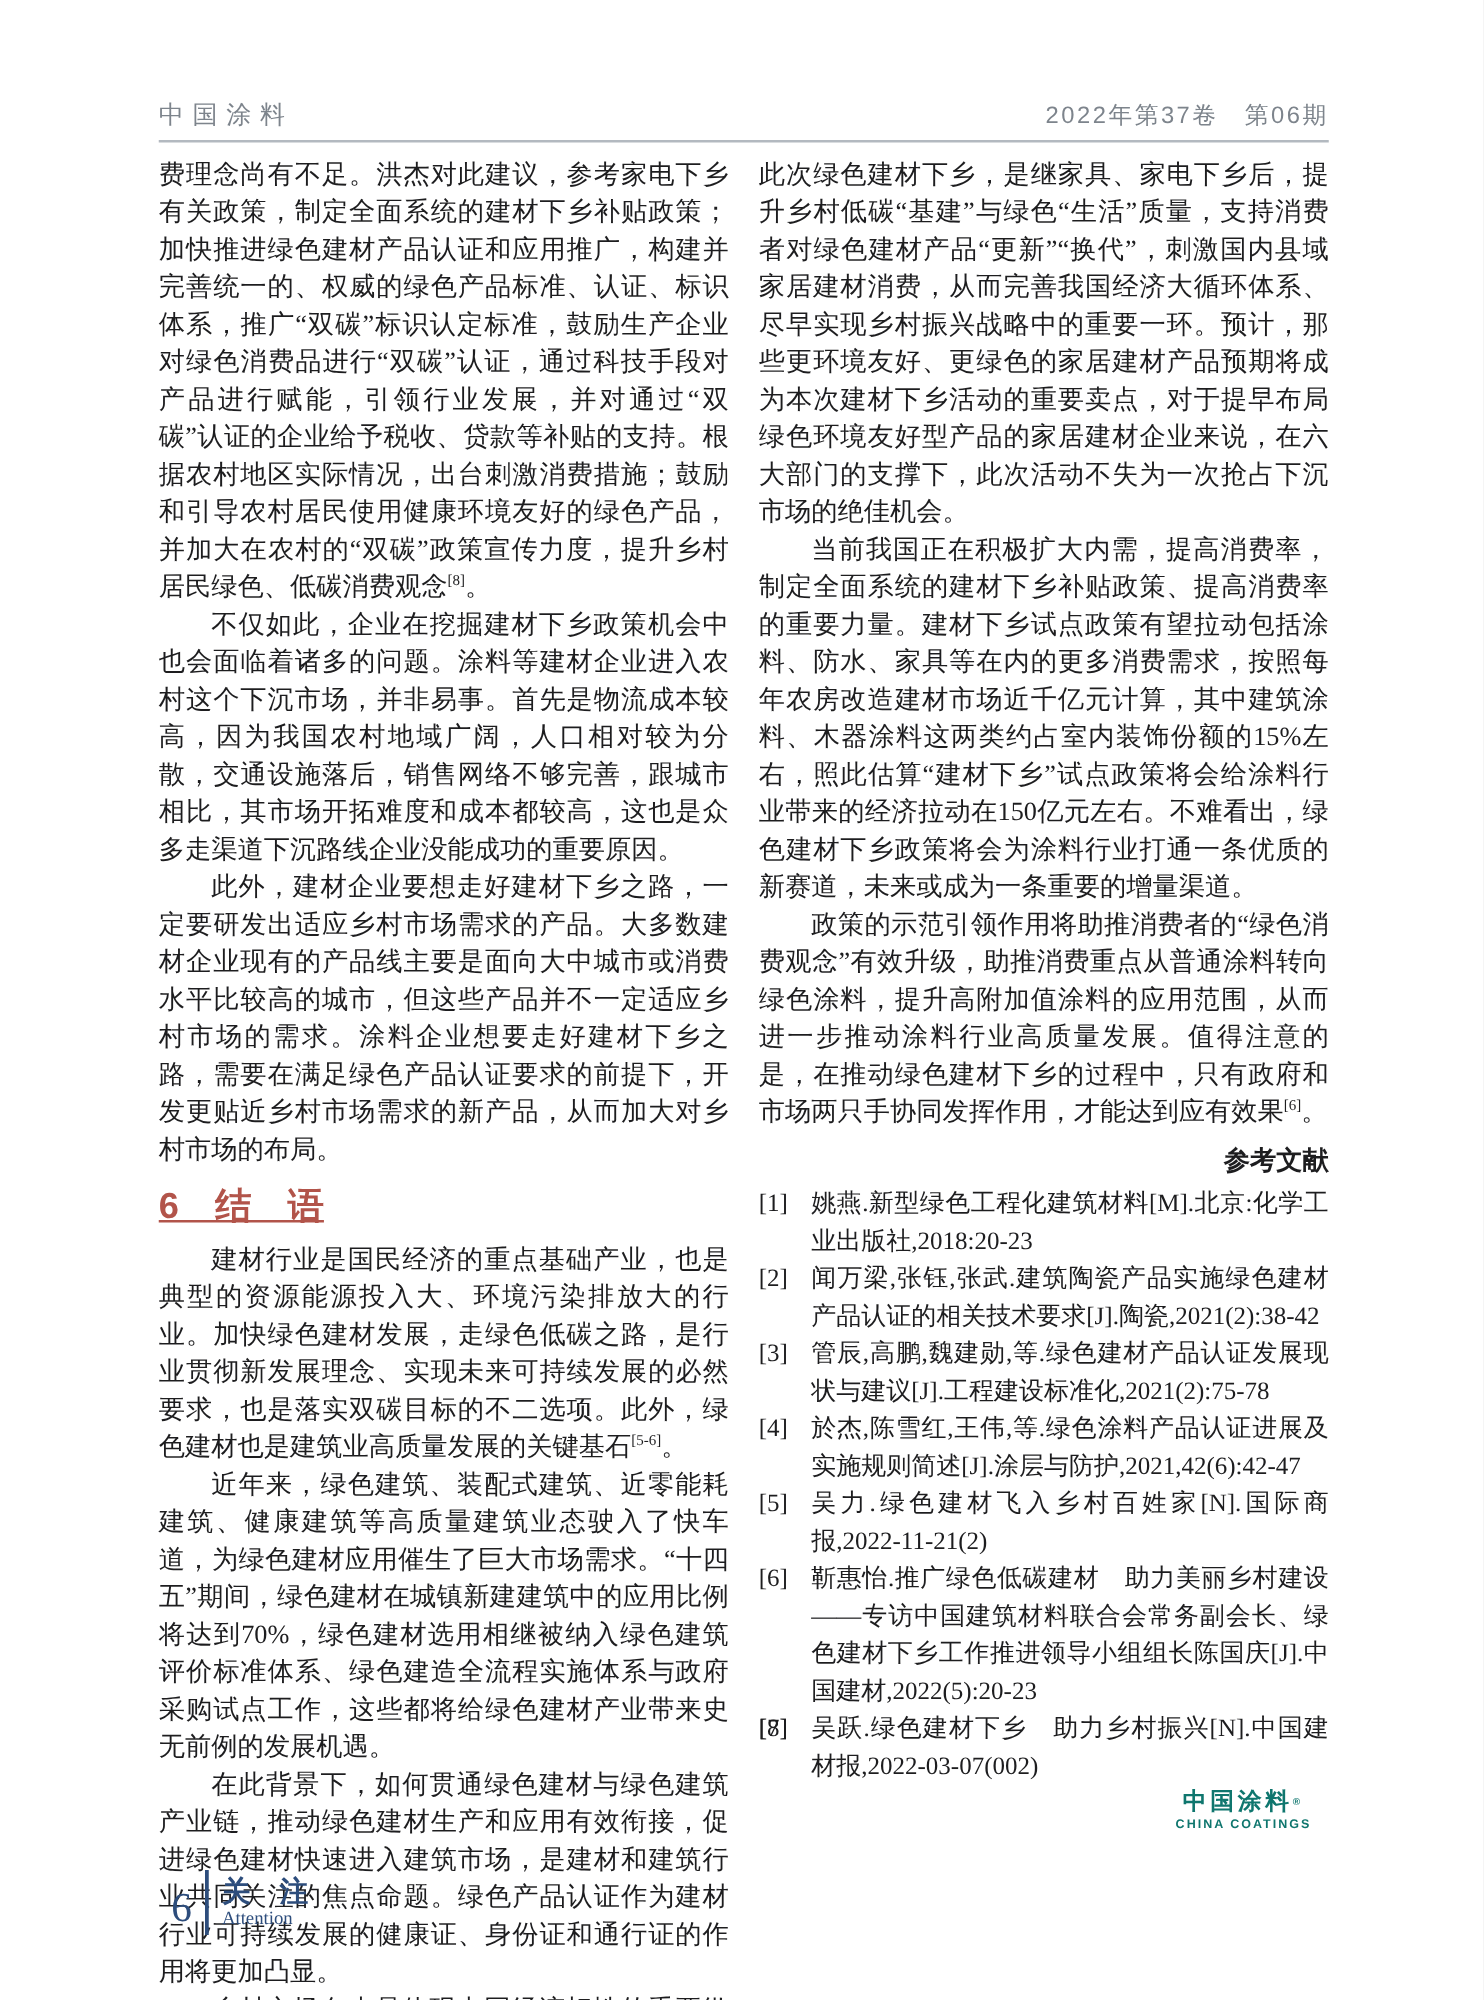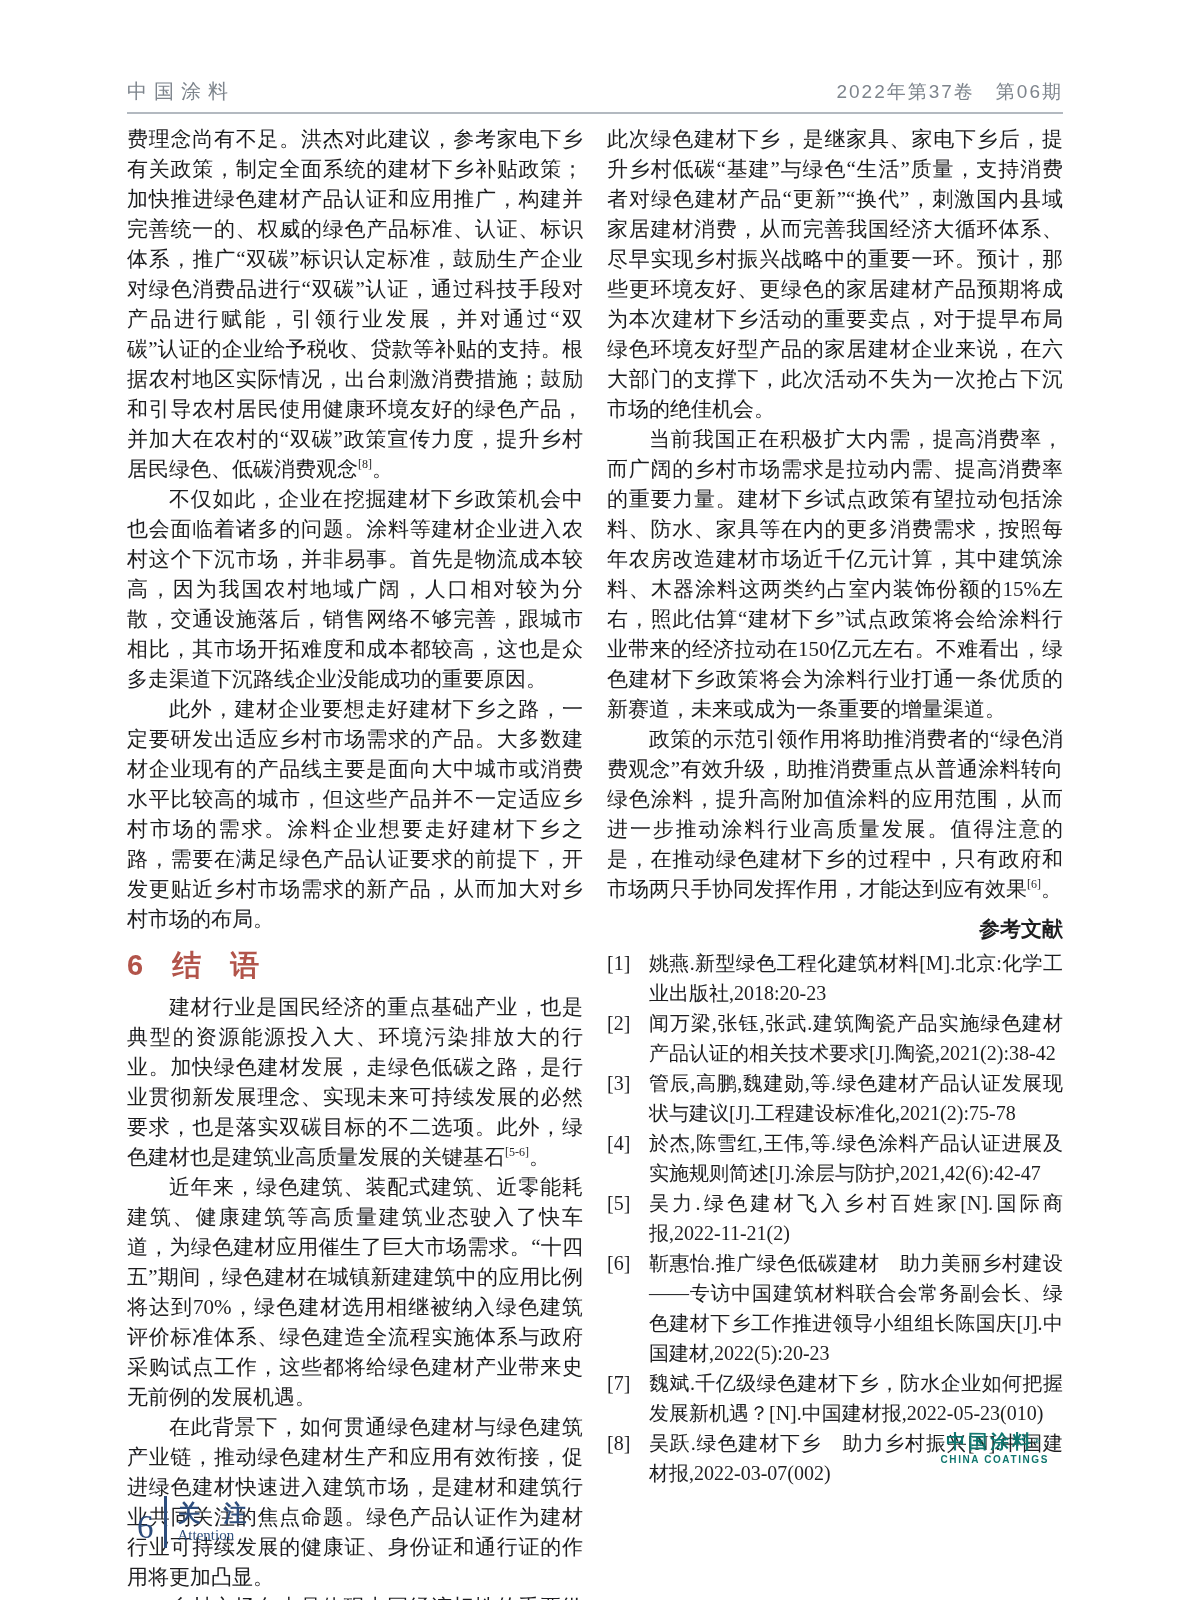--- a/index.html
+++ b/index.html
@@ -33,20 +33,21 @@
   .col p.no-indent{text-indent:0;}
   sup.cite{font-size:12px;line-height:0;vertical-align:super;letter-spacing:0;}
   
   .section-heading{
     margin:15px 0 10px 0;
     color:#b2544a;
     font-family:"Liberation Sans","DejaVu Sans",sans-serif;
     font-weight:bold;
     font-size:29px;line-height:33px;
     text-indent:0;
+    text-decoration:underline;
   }
   
   .references-title{
     margin:12px 0 6px 0;
     text-align:right;
     font-family:"Liberation Sans","DejaVu Sans",sans-serif;
     font-weight:bold;
     font-size:21px;line-height:26px;
   }
   .ref-list{list-style:none;margin:0;padding:0;font-size:20px;line-height:30px;}
@@ -98,32 +99,32 @@
       <p>此外，建材企业要想走好建材下乡之路，一定要研发出适应乡村市场需求的产品。大多数建材企业现有的产品线主要是面向大中城市或消费水平比较高的城市，但这些产品并不一定适应乡村市场的需求。涂料企业想要走好建材下乡之路，需要在满足绿色产品认证要求的前提下，开发更贴近乡村市场需求的新产品，从而加大对乡村市场的布局。</p>
       <h2 class="section-heading">6　结　语</h2>
       <p><span>建材行业是国民经济的重点基础产业，也是典型的资源能源投入大、环境污染排放大的行业。加快绿色建材发展，走绿色低碳之路，是行业贯彻新发展理念、实现未来可持续发展的必然要求，也是落实双碳目标的不二选项。此外，绿色建材也是建筑业高质量发展的关键基石</span><sup class="cite">[5-6]</sup><span>。</span></p>
       <p>近年来，绿色建筑、装配式建筑、近零能耗建筑、健康建筑等高质量建筑业态驶入了快车道，为绿色建材应用催生了巨大市场需求。“十四五”期间，绿色建材在城镇新建建筑中的应用比例将达到70%，绿色建材选用相继被纳入绿色建筑评价标准体系、绿色建造全流程实施体系与政府采购试点工作，这些都将给绿色建材产业带来史无前例的发展机遇。</p>
       <p>在此背景下，如何贯通绿色建材与绿色建筑产业链，推动绿色建材生产和应用有效衔接，促进绿色建材快速进入建筑市场，是建材和建筑行业共同关注的焦点命题。绿色产品认证作为建材行业可持续发展的健康证、身份证和通行证的作用将更加凸显。</p>
       <p>乡村市场向来是体现中国经济韧性的重要纵深，</p>
     </div>
 
     <div class="col">
       <p class="no-indent">此次绿色建材下乡，是继家具、家电下乡后，提升乡村低碳“基建”与绿色“生活”质量，支持消费者对绿色建材产品“更新”“换代”，刺激国内县域家居建材消费，从而完善我国经济大循环体系、尽早实现乡村振兴战略中的重要一环。预计，那些更环境友好、更绿色的家居建材产品预期将成为本次建材下乡活动的重要卖点，对于提早布局绿色环境友好型产品的家居建材企业来说，在六大部门的支撑下，此次活动不失为一次抢占下沉市场的绝佳机会。</p>
-      <p>当前我国正在积极扩大内需，提高消费率，而广阔的乡村市场需求是拉动内需、提高消费率的重要力量。建材下乡试点政策有望拉动包括涂料、防水、家具等在内的更多消费需求，按照每年农房改造建材市场近千亿元计算，其中建筑涂料、木器涂料这两类约占室内装饰份额的15%左右，照此估算“建材下乡”试点政策将会给涂料行业带来的经济拉动在150亿元左右。不难看出，绿色建材下乡政策将会为涂料行业打通一条优质的新赛道，未来或成为一条重要的增量渠道。</p>
+      <p>当前我国正在积极扩大内需，提高消费率，制定全面系统的建材下乡补贴政策、提高消费率的重要力量。建材下乡试点政策有望拉动包括涂料、防水、家具等在内的更多消费需求，按照每年农房改造建材市场近千亿元计算，其中建筑涂料、木器涂料这两类约占室内装饰份额的15%左右，照此估算“建材下乡”试点政策将会给涂料行业带来的经济拉动在150亿元左右。不难看出，绿色建材下乡政策将会为涂料行业打通一条优质的新赛道，未来或成为一条重要的增量渠道。</p>
       <p><span>政策的示范引领作用将助推消费者的“绿色消费观念”有效升级，助推消费重点从普通涂料转向绿色涂料，提升高附加值涂料的应用范围，从而进一步推动涂料行业高质量发展。值得注意的是，在推动绿色建材下乡的过程中，只有政府和市场两只手协同发挥作用，才能达到应有效果</span><sup class="cite">[6]</sup><span>。</span></p>
 
       <h3 class="references-title">参考文献</h3>
       <ol class="ref-list">
         <li class="ref-item"><span class="ref-label">[1]</span><span class="ref-text">姚燕.新型绿色工程化建筑材料[M].北京:化学工业出版社,2018:20-23</span></li>
         <li class="ref-item"><span class="ref-label">[2]</span><span class="ref-text">闻万梁,张钰,张武.建筑陶瓷产品实施绿色建材产品认证的相关技术要求[J].陶瓷,2021(2):38-42</span></li>
         <li class="ref-item"><span class="ref-label">[3]</span><span class="ref-text">管辰,高鹏,魏建勋,等.绿色建材产品认证发展现状与建议[J].工程建设标准化,2021(2):75-78</span></li>
         <li class="ref-item"><span class="ref-label">[4]</span><span class="ref-text">於杰,陈雪红,王伟,等.绿色涂料产品认证进展及实施规则简述[J].涂层与防护,2021,42(6):42-47</span></li>
         <li class="ref-item"><span class="ref-label">[5]</span><span class="ref-text">吴力.绿色建材飞入乡村百姓家[N].国际商报,2022-11-21(2)</span></li>
         <li class="ref-item"><span class="ref-label">[6]</span><span class="ref-text">靳惠怡.推广绿色低碳建材　助力美丽乡村建设——专访中国建筑材料联合会常务副会长、绿色建材下乡工作推进领导小组组长陈国庆[J].中国建材,2022(5):20-23</span></li>
-        <li class="ref-item"><span class="ref-label">[7]</span><span class="ref-text">魏斌.千亿级绿色建材下乡，防水企业如何把握发展新机遇？[N].中国建材报,2022-05-23(010)</span></li>
+        <li class="ref-item"><span class="ref-label">[7]</span></li>
         <li class="ref-item"><span class="ref-label">[8]</span><span class="ref-text">吴跃.绿色建材下乡　助力乡村振兴[N].中国建材报,2022-03-07(002)</span></li>
       </ol>
     </div>
   </div>
 
   <div class="brand-logo">
     <div class="logo-cn"><span>中国涂料</span><span class="logo-mark">®</span></div>
     <div class="logo-en">CHINA COATINGS</div>
   </div>
 

